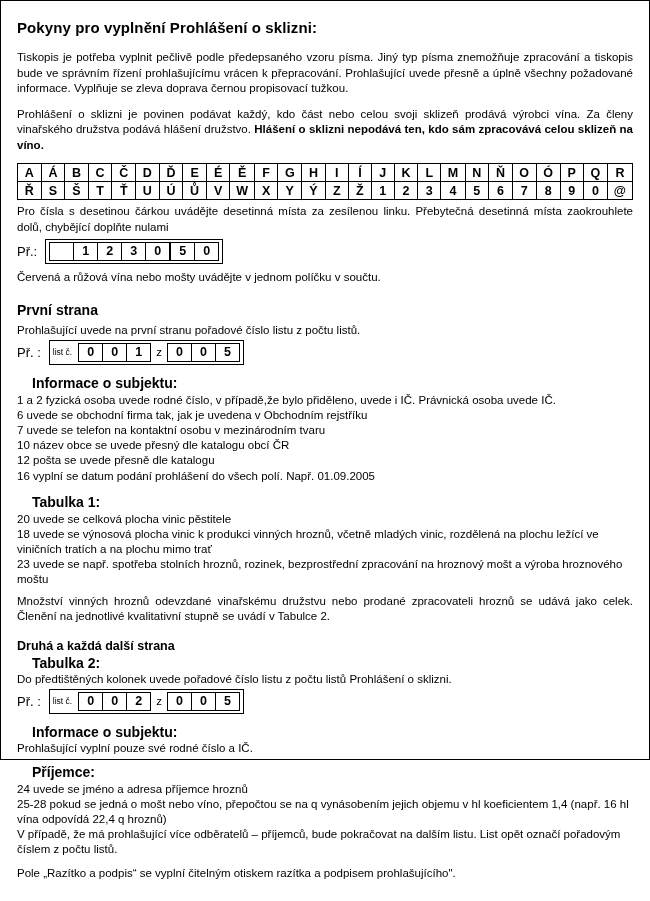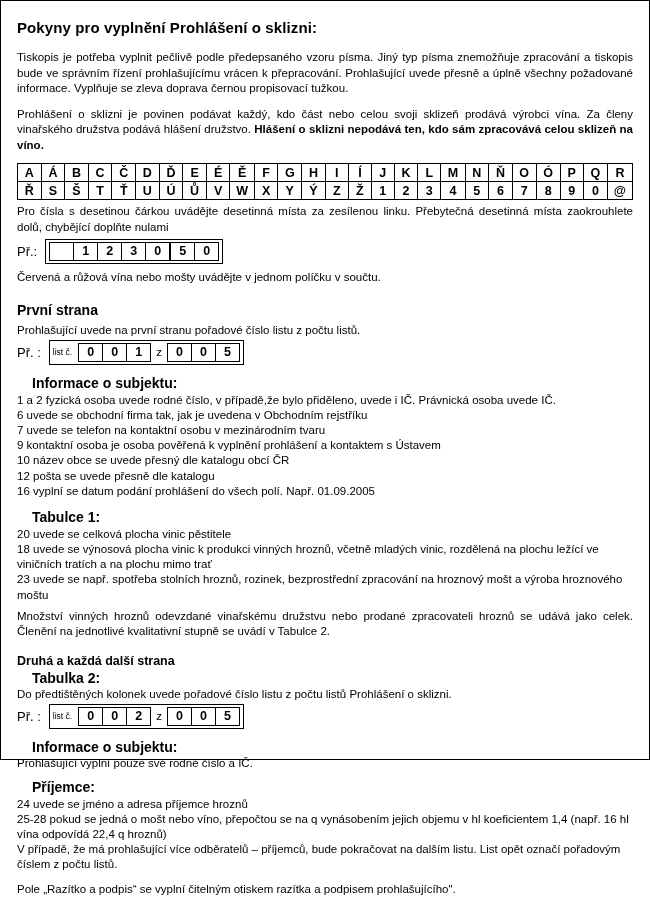--- a/index.html
+++ b/index.html
@@ -241,27 +241,26 @@
         <span class="cell">5</span>
       </span>
     </span>
   </div>
 
   <h3 class="sub">Informace o subjektu:</h3>
   <ul class="lines">
     <li>1 a 2 fyzická osoba uvede rodné číslo, v případě,že bylo přiděleno, uvede i IČ. Právnická osoba uvede IČ.</li>
     <li>6 uvede se obchodní firma tak, jak je uvedena v Obchodním rejstříku</li>
     <li>7 uvede se telefon na kontaktní osobu v mezinárodním tvaru</li>
-    <li>9 kontaktní osoba je osoba pověřená k vyplnění prohlášení a kontaktem s Ústavem</li>
     <li>10 název obce se uvede přesný dle katalogu obcí ČR</li>
     <li>12 pošta se uvede přesně dle katalogu</li>
     <li>16 vyplní se datum podání prohlášení do všech polí. Např. 01.09.2005</li>
   </ul>
 
-  <h3 class="sub">Tabulce 1:</h3>
+  <h3 class="sub">Tabulka 1:</h3>
   <ul class="lines">
     <li>20 uvede se celková plocha vinic pěstitele</li>
     <li>18 uvede se výnosová plocha vinic k produkci vinných hroznů, včetně mladých vinic, rozdělená na plochu ležící ve viničních tratích a na plochu mimo trať</li>
     <li>23 uvede se např. spotřeba stolních hroznů, rozinek, bezprostřední zpracování na hroznový mošt a výroba hroznového moštu</li>
   </ul>
 
   <div class="spacer-sm"></div>
   <p class="para">Množství vinných hroznů odevzdané vinařskému družstvu nebo prodané zpracovateli hroznů se udává jako celek. Členění na jednotlivé kvalitativní stupně se uvádí v Tabulce 2.</p>
 
   <h3 class="sub2">Druhá a každá další strana</h3>

